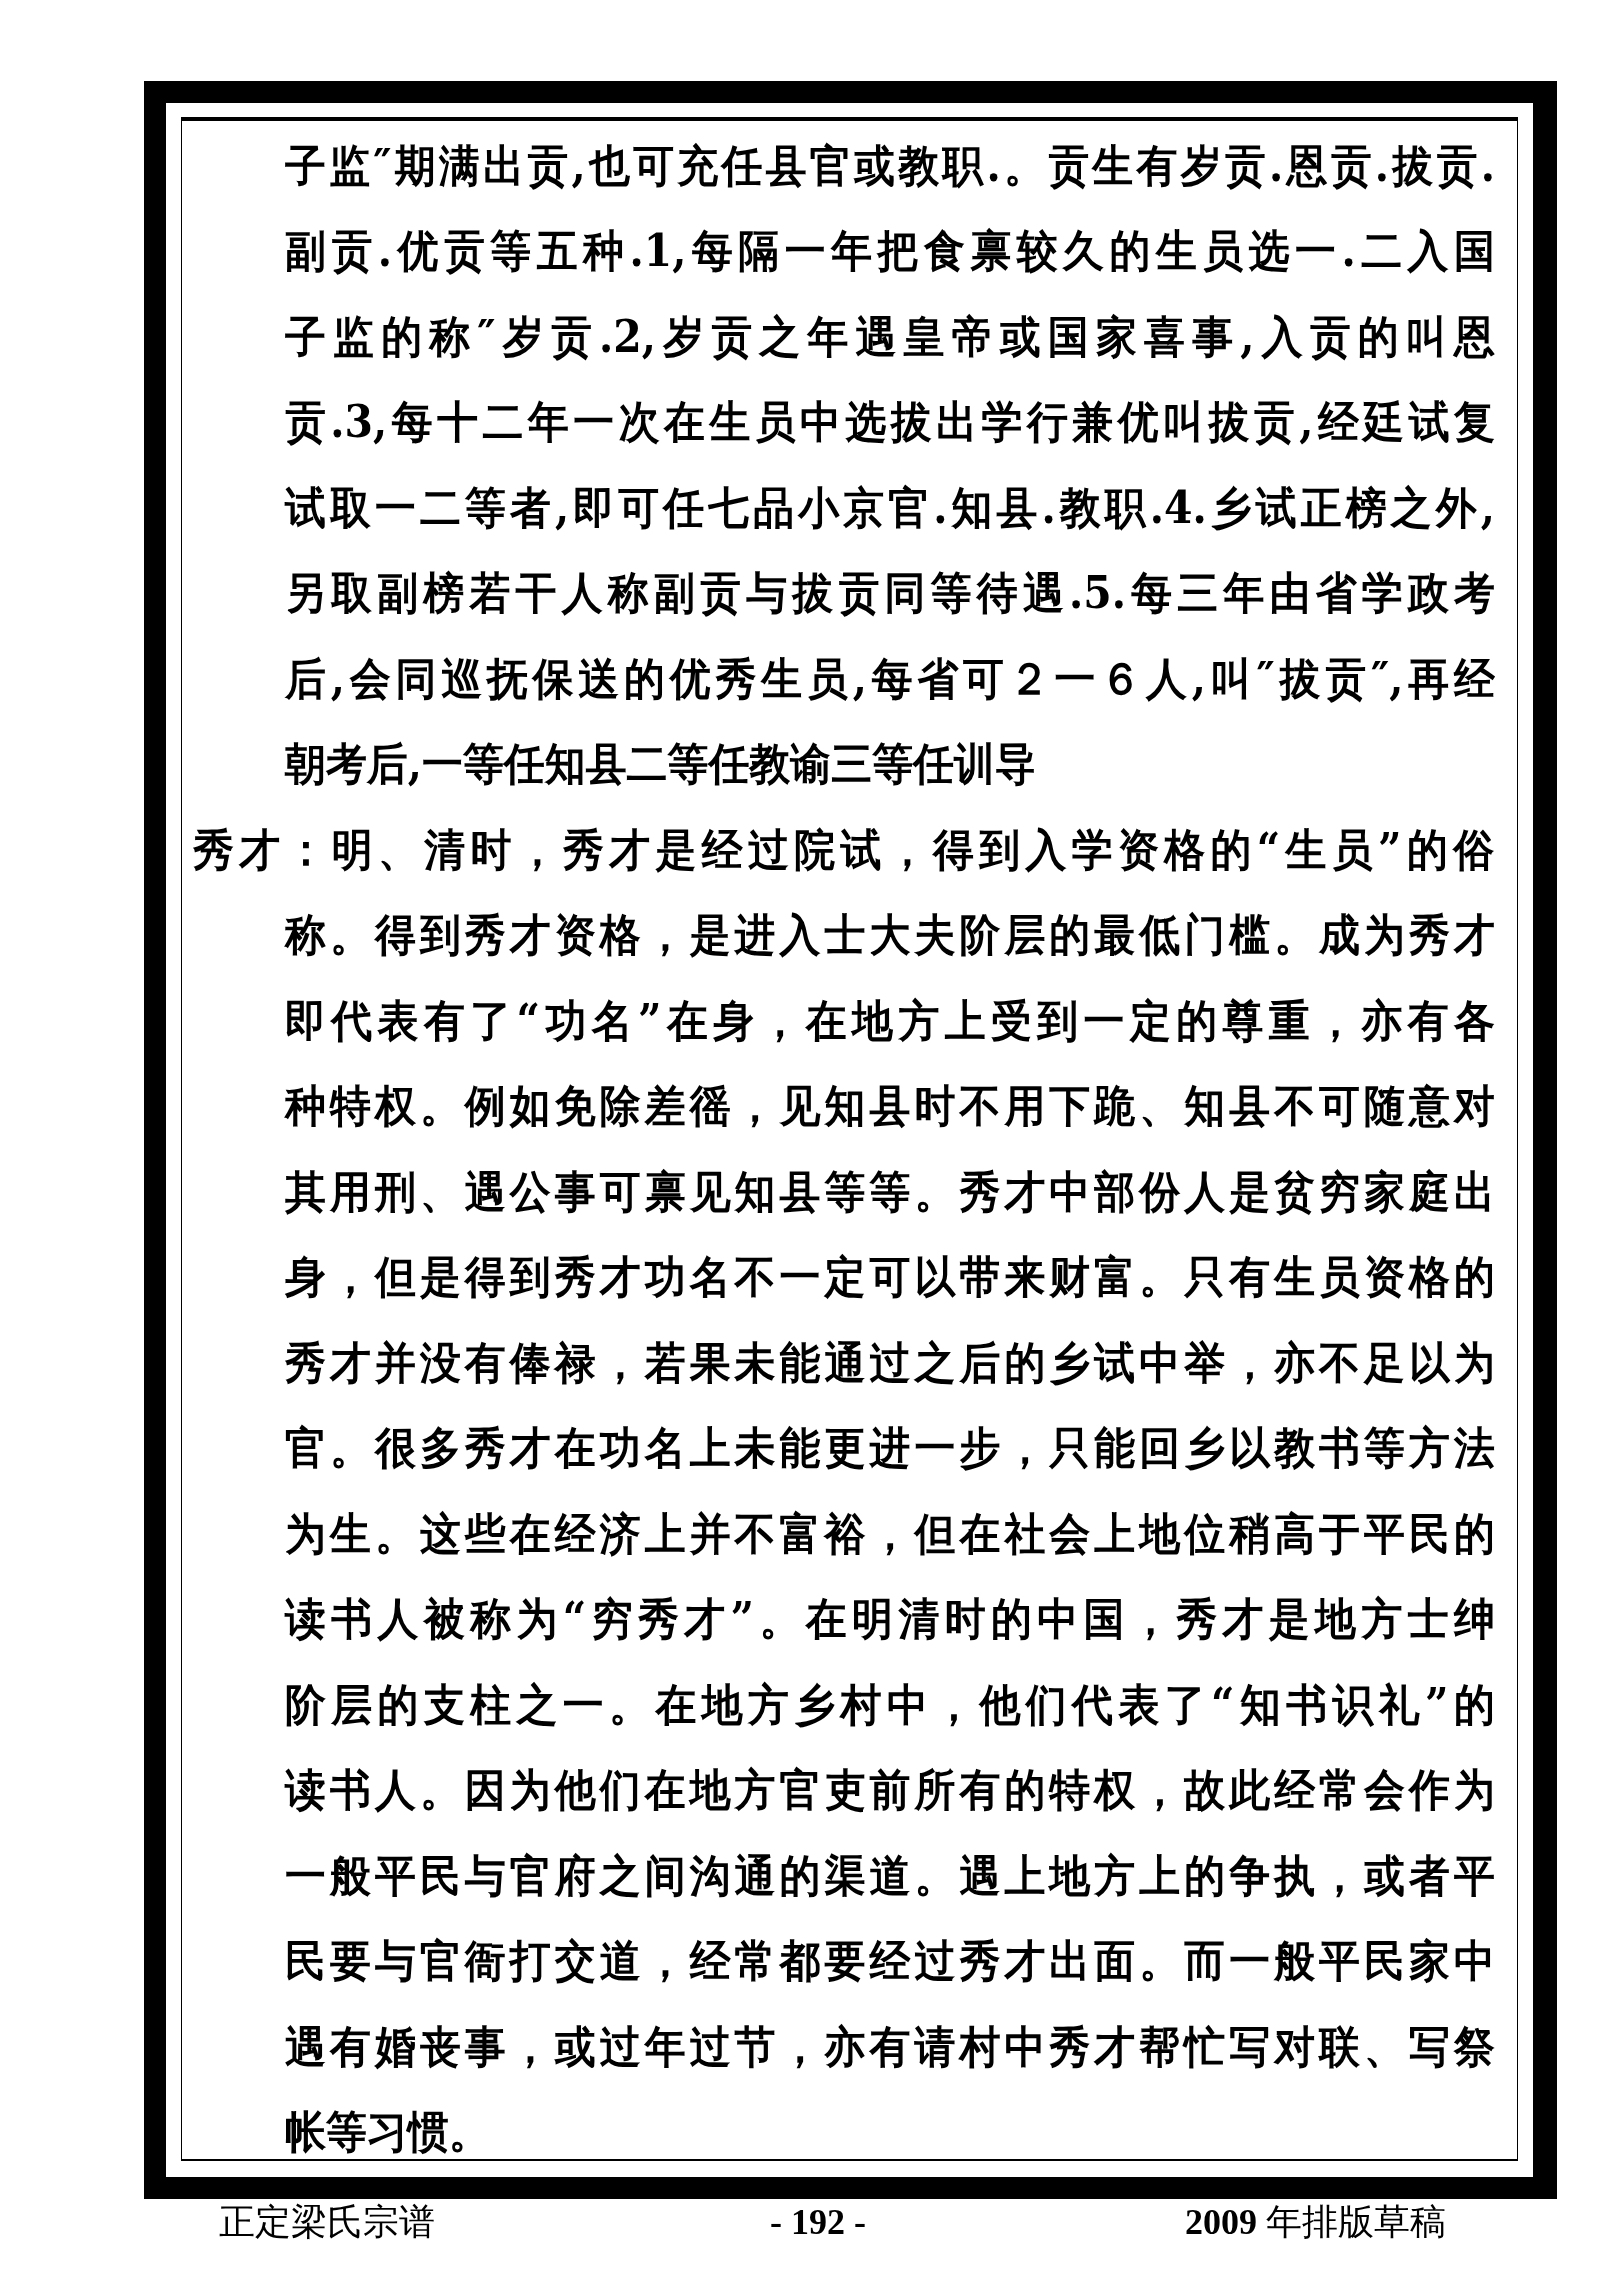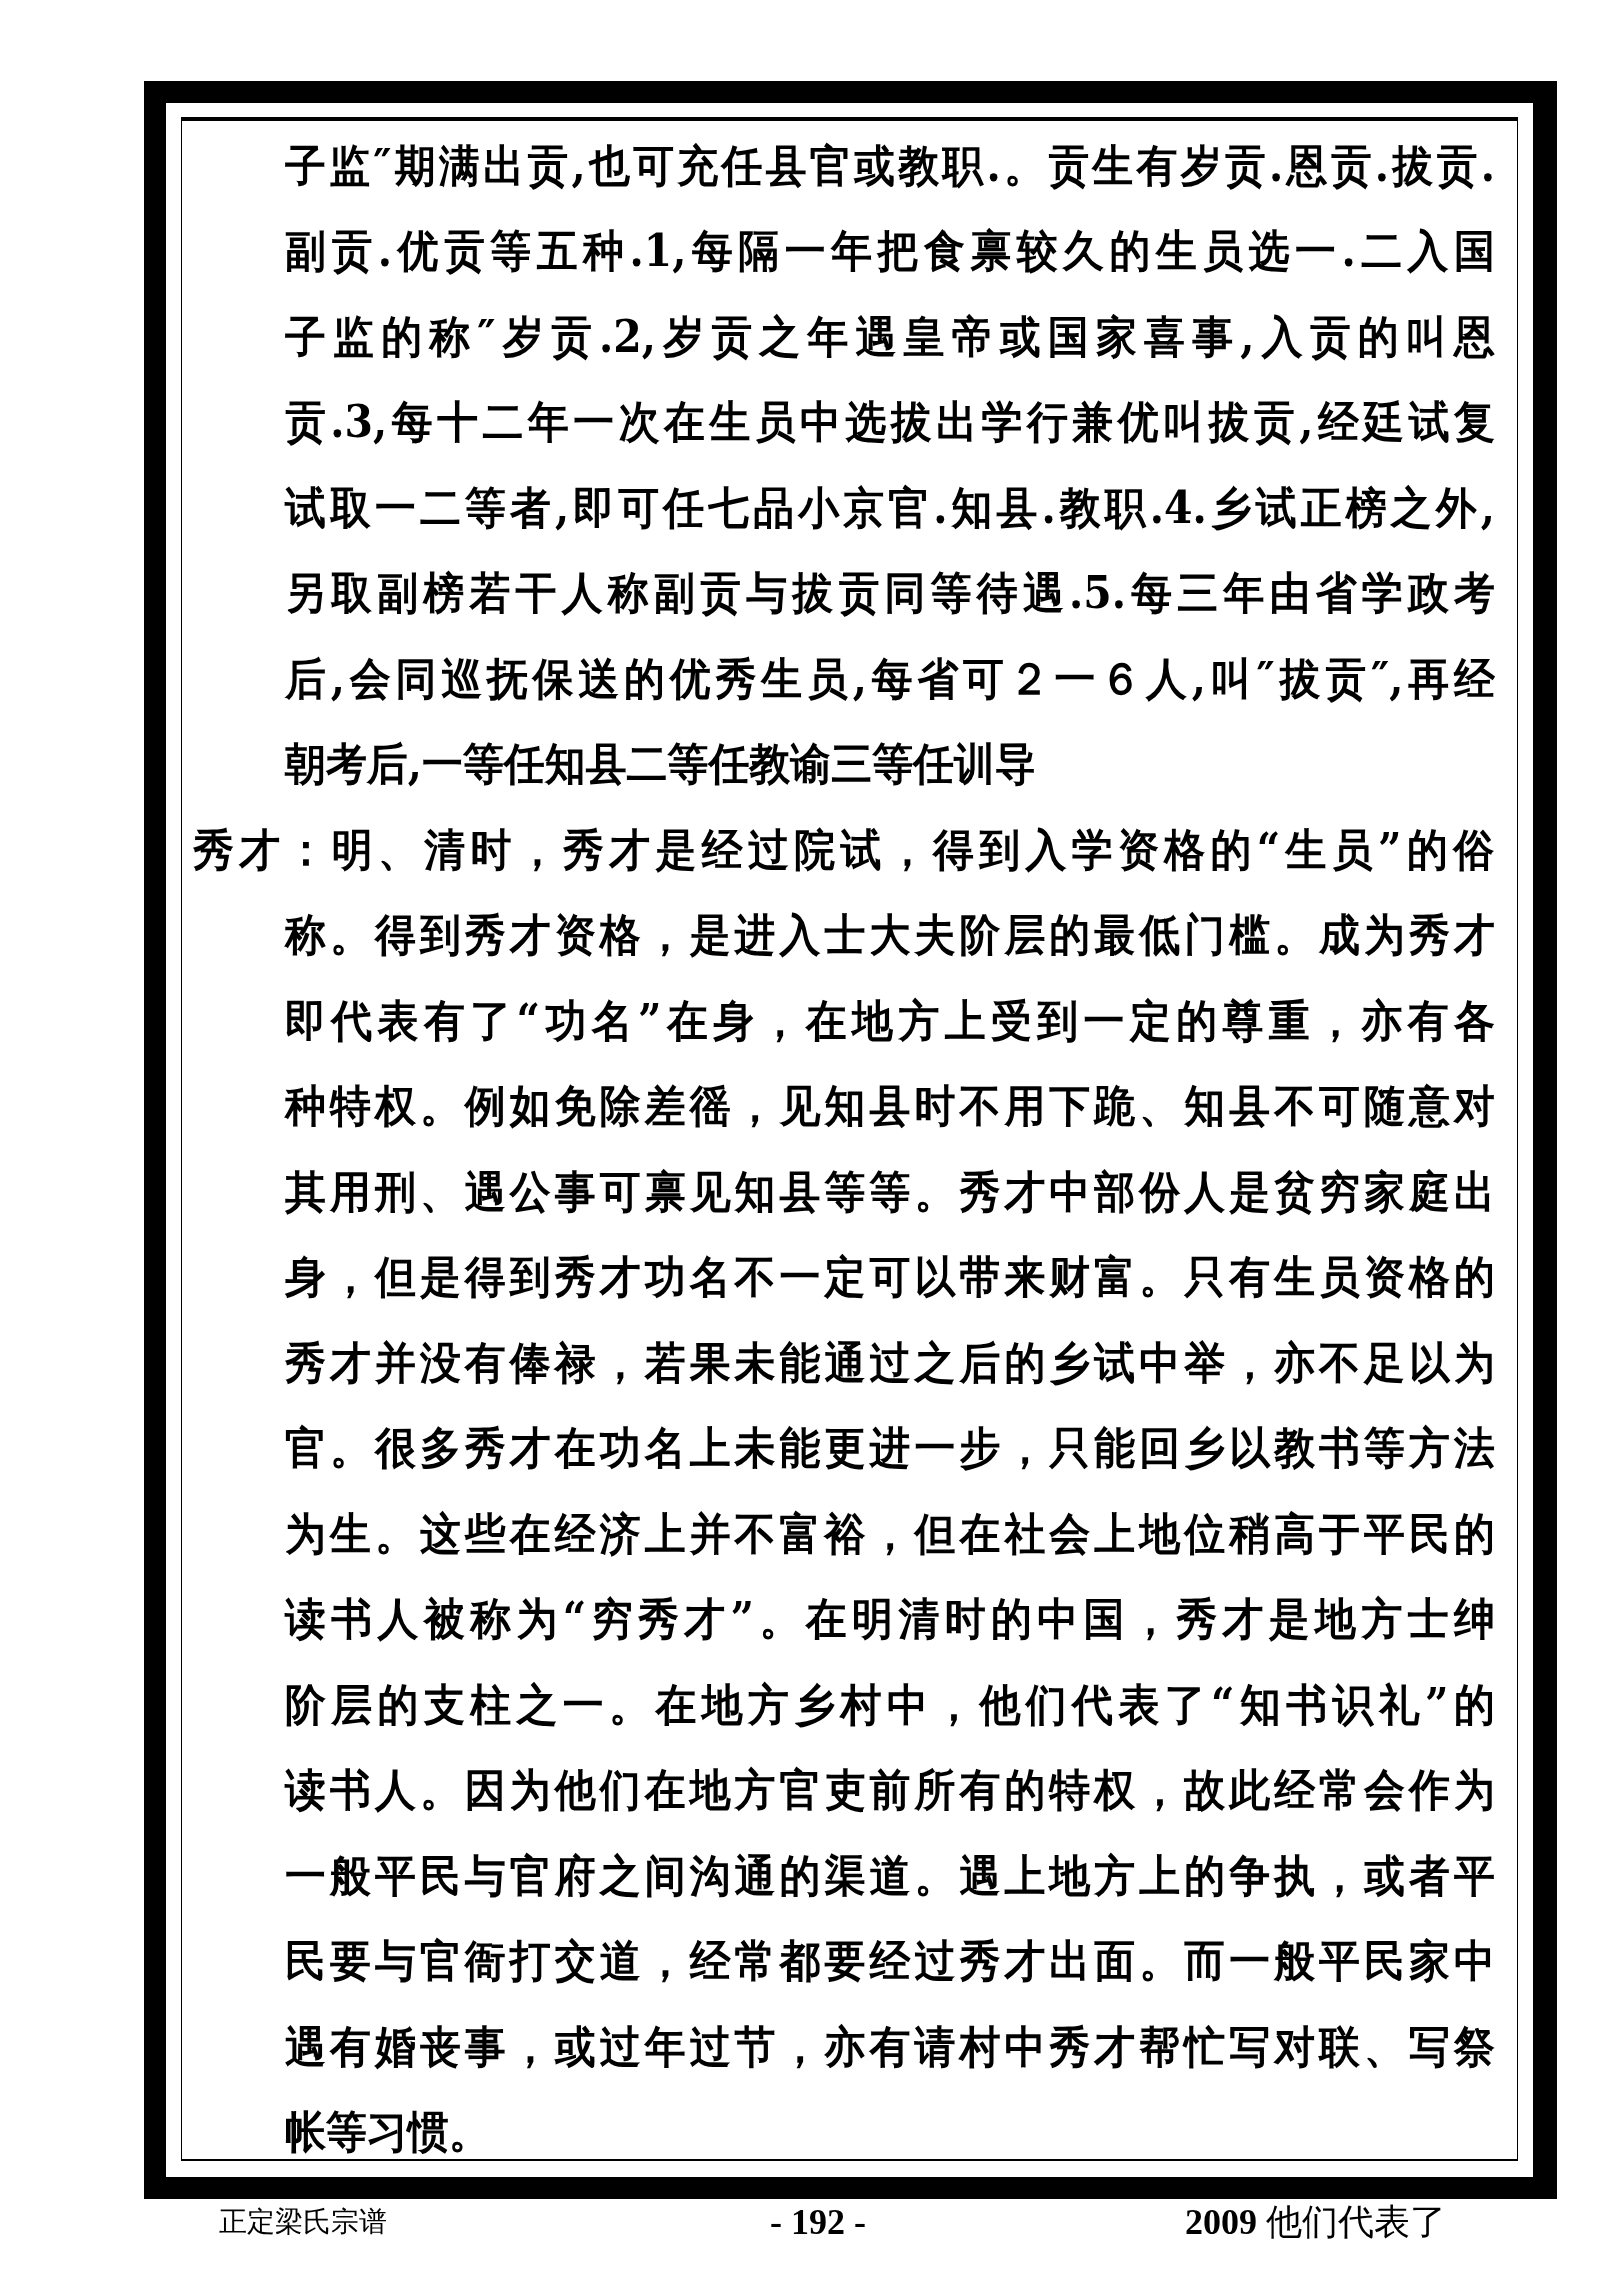--- a/index.html
+++ b/index.html
@@ -12,21 +12,21 @@
   .inner-box { position:absolute; left:181px; top:117px; width:1337px; height:2044px;
                border-left:1.6px solid #000; border-right:1.6px solid #000;
                border-top:4.1px solid #000; border-bottom:2.5px solid #000; box-sizing:border-box; }
   .text-block { position:absolute; left:0; top:123px; width:1623px; }
   .line { position:absolute; height:85px; line-height:85px; font-size:44px; font-weight:bold;
           white-space:nowrap; text-align:justify; text-align-last:justify;
           transform:scaleX(0.93); transform-origin:left center; }
   .line.indent { left:285px; width:1301px; }
   .line.hanging { left:193px; width:1399px; }
   .line.last { text-align-last:left; }
-  .footer-left { position:absolute; left:219px; top:2199px; font-size:28px; line-height:46px;
+  .footer-left { position:absolute; left:219px; top:2199px; font-size:36px; line-height:46px;
                  font-family:Liberation Sans, sans-serif; white-space:nowrap; }
   .footer-center { position:absolute; left:770px; top:2199px; font-size:36px; line-height:46px;
                    font-weight:bold; font-family:"Liberation Serif", serif; white-space:nowrap; }
   .footer-right { position:absolute; left:1185px; top:2199px; font-size:36px; line-height:46px;
                   font-family:"Liberation Serif", serif; white-space:nowrap; }
   .footer-right .yr { font-weight:bold; }
 </style>
 </head>
 <body>
 
@@ -58,14 +58,14 @@
   <div class="line indent" style="top:1539px">阶层的支柱之一。在地方乡村中，他们代表了“知书识礼”的</div>
   <div class="line indent" style="top:1624px">读书人。因为他们在地方官吏前所有的特权，故此经常会作为</div>
   <div class="line indent" style="top:1710px">一般平民与官府之间沟通的渠道。遇上地方上的争执，或者平</div>
   <div class="line indent" style="top:1795px">民要与官衙打交道，经常都要经过秀才出面。而一般平民家中</div>
   <div class="line indent" style="top:1881px">遇有婚丧事，或过年过节，亦有请村中秀才帮忙写对联、写祭</div>
   <div class="line indent last" style="top:1966px">帐等习惯。</div>
 </div>
 
 <div class="footer-left">正定梁氏宗谱</div>
 <div class="footer-center">- 192 -</div>
-<div class="footer-right"><span class="yr">2009</span><span> 他们代表了</span></div>
+<div class="footer-right"><span class="yr">2009</span><span> 年排版草稿</span></div>
 
 
 </body></html>

